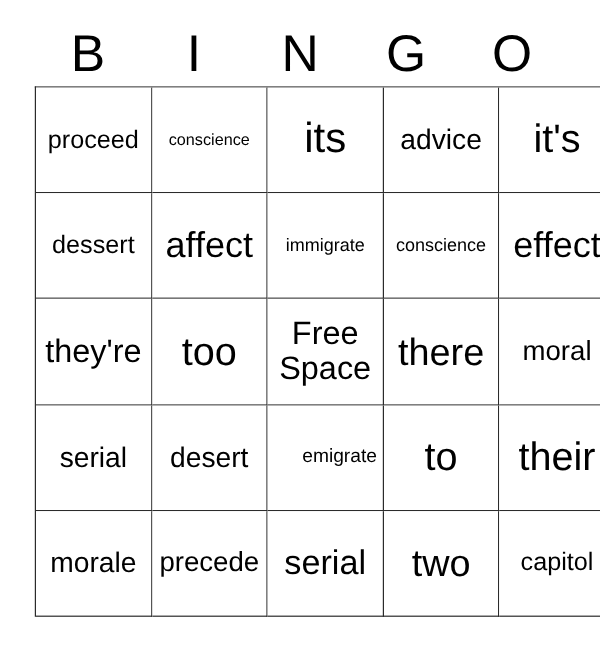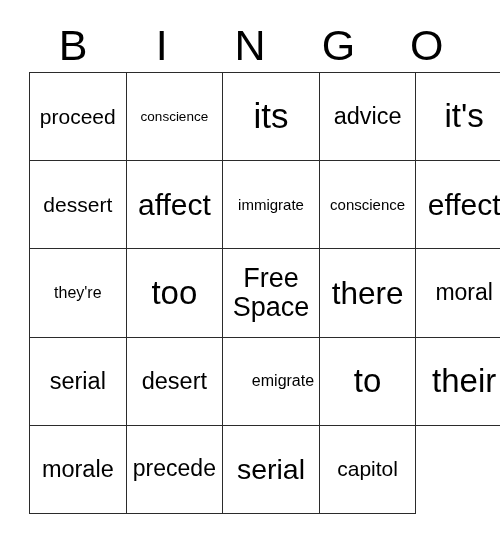--- a/index.html
+++ b/index.html
@@ -76,21 +76,21 @@
     white-space: pre-line;
     color: #000000;
   }
 
   
   .fs-13 { font-size: 13.5px; }
   .fs-15 { font-size: 15px; }
   .fs-16 { font-size: 16px; margin-left: 24px; }
   .fs-18 { font-size: 23px; }
   .fs-21 { font-size: 21px; }
-  .fs-22 { font-size: 16px; }
+  .fs-22 { font-size: 27px; }
   .fs-23 { font-size: 23.5px; }
   .fs-25 { font-size: 23px; }
   .fs-28 { font-size: 28.5px; }
   .fs-30 { font-size: 30px; }
   .fs-31 { font-size: 31.5px; text-align: center; }
   .fs-33 { font-size: 33px; }
   .fs-35 { font-size: 35px; }
   .free-space { font-size: 27px; line-height: 1.08; }
 </style>
 </head>
@@ -171,17 +171,20 @@
       <div class="cell">
         <span class="cell-text fs-23">morale</span>
       </div>
       <div class="cell">
         <span class="cell-text fs-18">precede</span>
       </div>
       <div class="cell">
         <span class="cell-text fs-28">serial</span>
       </div>
       <div class="cell">
+        <span class="cell-text fs-31">two</span>
+      </div>
+      <div class="cell">
         <span class="cell-text fs-21">capitol</span>
       </div>
     </div>
 
 </div>
 
 </body></html>

